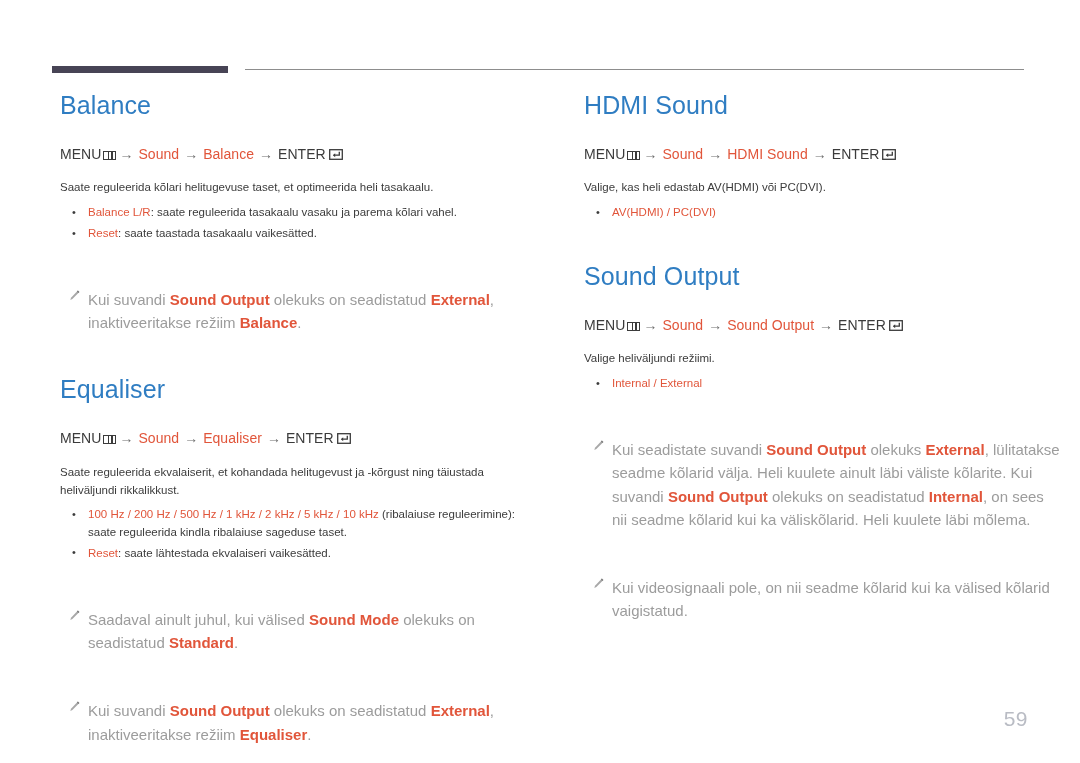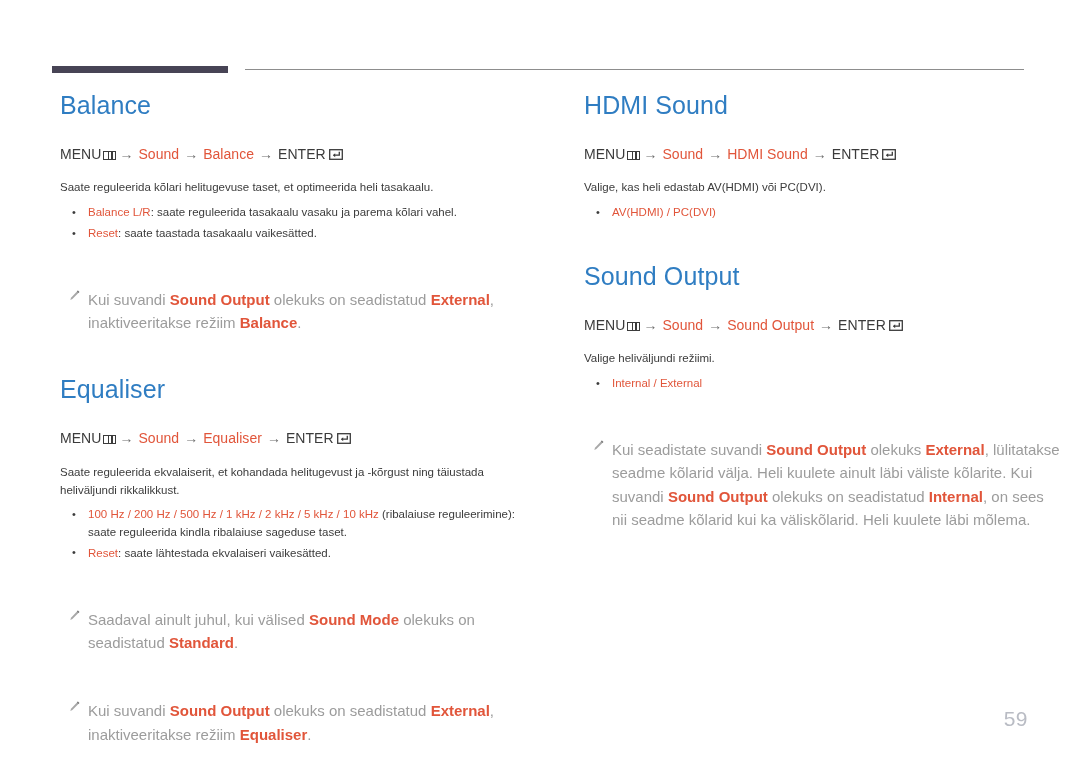--- a/index.html
+++ b/index.html
@@ -286,17 +286,24 @@
     </ul>
 
     <ul class="notes">
       <li>
         <svg class="icon-pencil" viewBox="0 0 11 11">
             <path d="M8.9 0.6 L10.4 2.1 L3.4 9.1 L1.3 9.9 L2.0 7.7 Z" fill="#a8a8a8"></path>
             <path d="M8.9 0.6 L10.4 2.1 L9.4 3.1 L7.9 1.6 Z" fill="#7d7d7d"></path>
           </svg>
         <span>Kui seadistate suvandi </span><span class="hl">Sound Output</span><span> olekuks </span><span class="hl">External</span><span>, lülitatakse seadme kõlarid välja. Heli kuulete ainult läbi väliste kõlarite. Kui suvandi </span><span class="hl">Sound Output</span><span> olekuks on seadistatud </span><span class="hl">Internal</span><span>, on sees nii seadme kõlarid kui ka väliskõlarid. Heli kuulete läbi mõlema.</span>
       </li>
+      <li>
+        <svg class="icon-pencil" viewBox="0 0 11 11">
+            <path d="M8.9 0.6 L10.4 2.1 L3.4 9.1 L1.3 9.9 L2.0 7.7 Z" fill="#a8a8a8"></path>
+            <path d="M8.9 0.6 L10.4 2.1 L9.4 3.1 L7.9 1.6 Z" fill="#7d7d7d"></path>
+          </svg>
+        <span>Kui videosignaali pole, on nii seadme kõlarid kui ka välised kõlarid vaigistatud.</span>
+      </li>
     </ul>
   </div>
 </div>
 
 <div class="page-num">59</div>
 
 </body></html>

